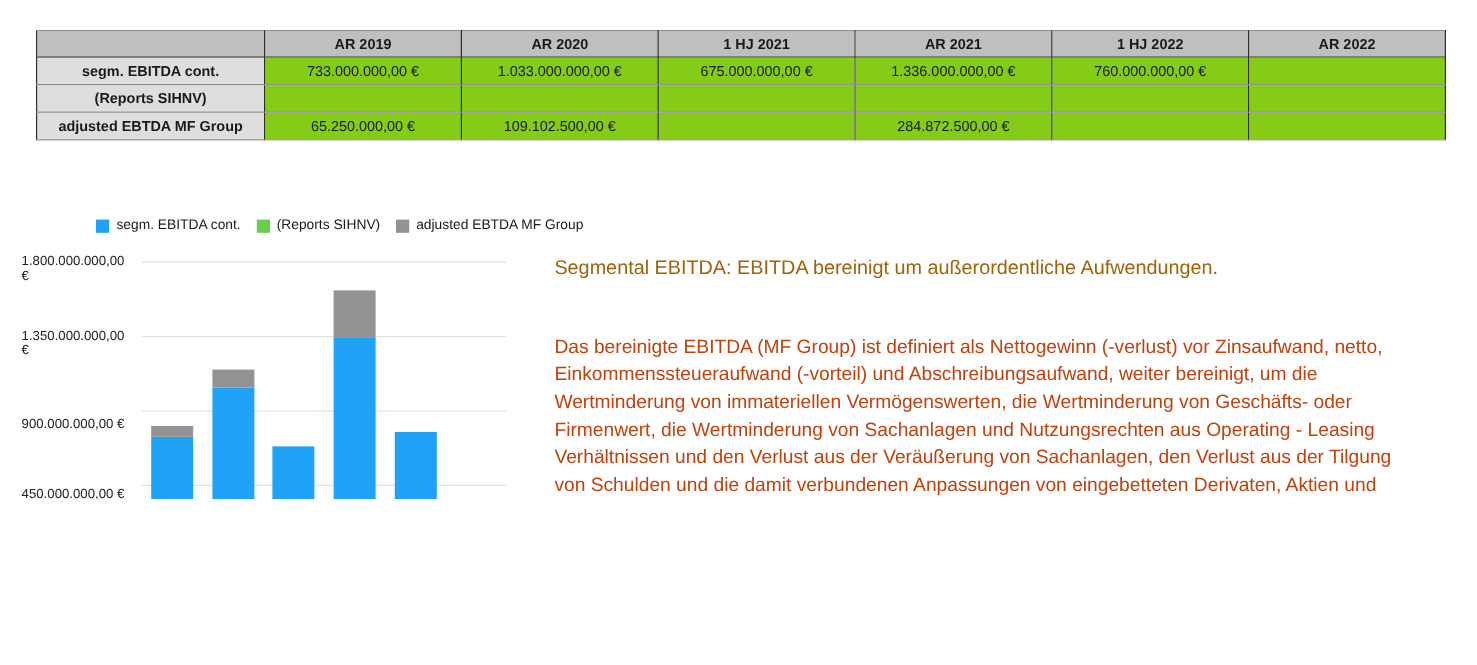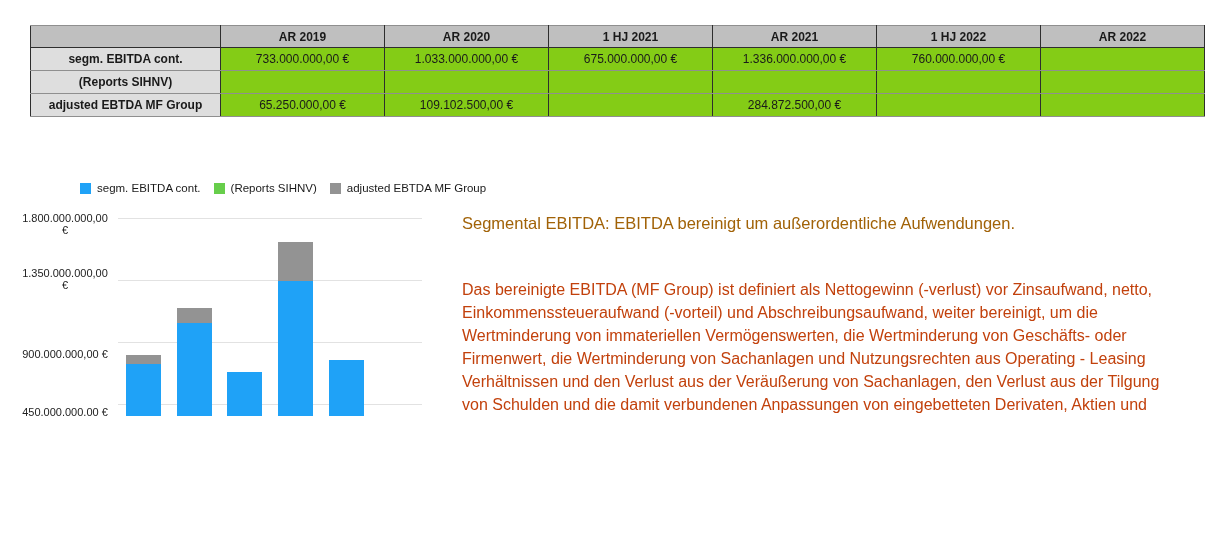--- a/index.html
+++ b/index.html
@@ -67,21 +67,21 @@
     font-size: 11.5px;
     color: #1a1a1a;
     white-space: nowrap;
   }
   .legend-item { display: flex; align-items: center; gap: 6px; }
   .swatch { width: 11px; height: 11px; display: inline-block; }
   .ylabel {
     position: absolute;
     left: 0;
     width: 94px;
-    text-align: center;
+    text-align: left;
     font-size: 11px;
     color: #222222;
     line-height: 12px;
   }
   .plot {
     position: absolute;
     left: 100px;
     top: 38px;
     width: 304px;
     height: 248px;
@@ -196,21 +196,21 @@
         <span class="swatch" style="background: rgb(103, 206, 75);"></span>
         <span>(Reports SIHNV)</span>
       </span>
       <span class="legend-item">
         <span class="swatch" style="background: rgb(147, 147, 147);"></span>
         <span>adjusted EBTDA MF Group</span>
       </span>
     </div>
 
     <span class="ylabel" style="top:32px">1.800.000.000,00 €</span>
-    <span class="ylabel" style="top:87px">1.350.000.000,00 €</span>
+    <span class="ylabel" style="top:94px">1.350.000.000,00 €</span>
     <span class="ylabel" style="top:168px">900.000.000,00 €</span>
     <span class="ylabel" style="top:226px">450.000.000,00 €</span>
     <span class="ylabel" style="top:296px">0,00 €</span>
 
     <div class="plot" id="plot">
       <div class="gridline" style="top:0"></div>
       <div class="gridline" style="top:62px"></div>
       <div class="gridline" style="top:124px"></div>
       <div class="gridline" style="top:186px"></div>
     <div class="bar-seg" style="left: 7.8px; bottom: 0px; width: 35px; height: 101px; background: rgb(31, 162, 247);"></div>

